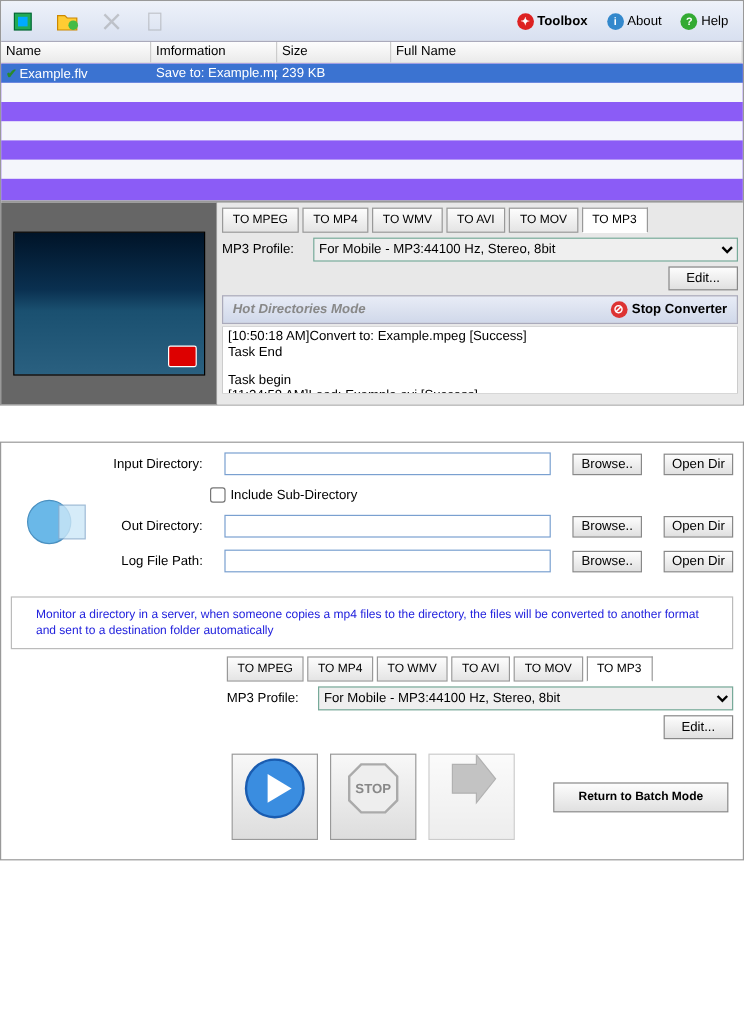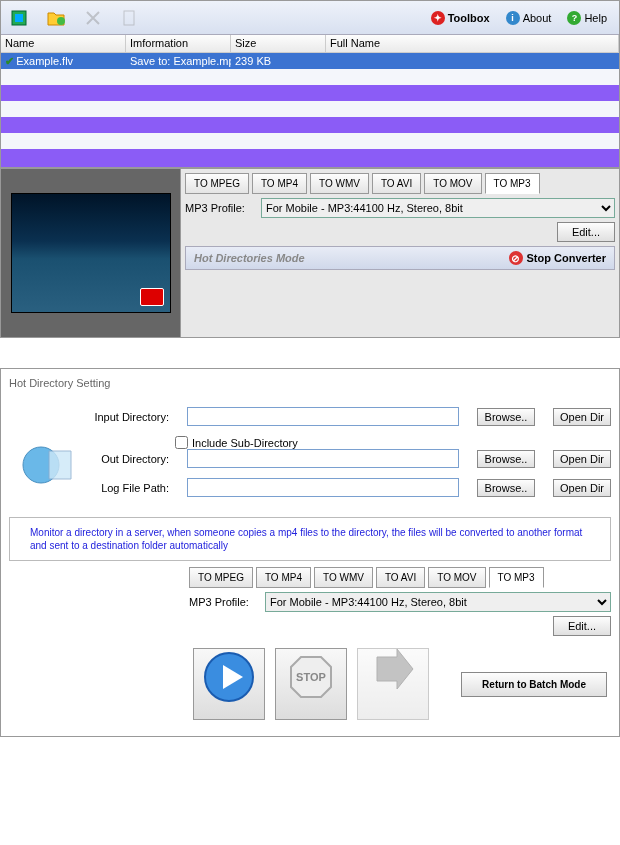--- a/index.html
+++ b/index.html
@@ -40,21 +40,21 @@
 .p2{padding:8px}
 .hdt{color:#666;margin-bottom:18px}
 .hds{display:flex}
 .globe{width:60px;height:60px;margin:30px 10px 0 10px}
 .globe svg{width:56px;height:56px}
 .frm{flex:1}
 .fr{display:flex;align-items:center;gap:18px;margin-bottom:10px}
 .fr label{width:80px;text-align:right;color:#000}
 .fr input[type=text]{flex:1;border:1px solid #7aa0d0;height:19px;padding:0 3px}
 .fr .btn{width:58px;padding:2px 0;text-align:center}
-.chk{margin-left:86px;color:#000;display:flex;align-items:center;gap:4px;}
+.chk{margin-left:86px;color:#000;display:flex;align-items:center;gap:4px;margin-bottom:10px}
 .note{border:1px solid #bbb;margin:10px 0 6px;padding:8px 20px;color:#22d;font-size:10px;line-height:13px}
 .bigbtns{display:flex;gap:10px;padding:8px 4px;align-items:center}
 .bb{width:72px;height:72px;background:linear-gradient(#f8f8f8,#ddd);border:1px solid #999;display:flex;justify-content:center;cursor:pointer}
 .ret{margin-left:auto;background:linear-gradient(#fdfdfd,#e0e0e0);border:1px solid #888;padding:6px 20px;font-weight:bold;cursor:pointer;font-size:10px}
 .check{color:#2a8a2a;font-weight:bold;margin-right:2px}
 </style>
 </head>
 <body>
 
 <div class="panel">
@@ -135,27 +135,33 @@
     <select><option>For Mobile - MP3:44100 Hz, Stereo, 8bit</option></select>
    </div>
    <div class="editb"><button class="btn">Edit...</button></div>
    <div class="modebar">
     <span class="mt">Hot Directories Mode</span>
     <span class="stopc">
             <span class="ic">⊘</span>
             <span>Stop Converter</span>
           </span>
    </div>
+   <div class="log">
+    <div>[10:50:18 AM]Convert to: Example.mpeg [Success]</div>
+    <div>Task End</div>
+    <div style="height:10px"></div>
+    <div>Task begin</div>
+    <div>[11:24:58 AM]Load: Example.avi [Success]</div>
+   </div>
   </div>
  </div>
 </div>
 
 <div class="panel">
  <div class="p2">
-  <div class="hdt">Hot Directory Setting</div>
   <div class="hds">
    <div class="globe">
     <svg viewBox="0 0 56 56">
             <circle cx="22" cy="28" r="18" fill="#6ab8e8" stroke="#4a90c0"></circle>
             <path d="M30 14 l22 0 l0 28 l-22 0 z" fill="#cde8f8" stroke="#8ac" opacity=".8"></path>
           </svg>
    </div>
    <div class="frm">
     <div class="fr">
      <label>Input Directory:</label>

